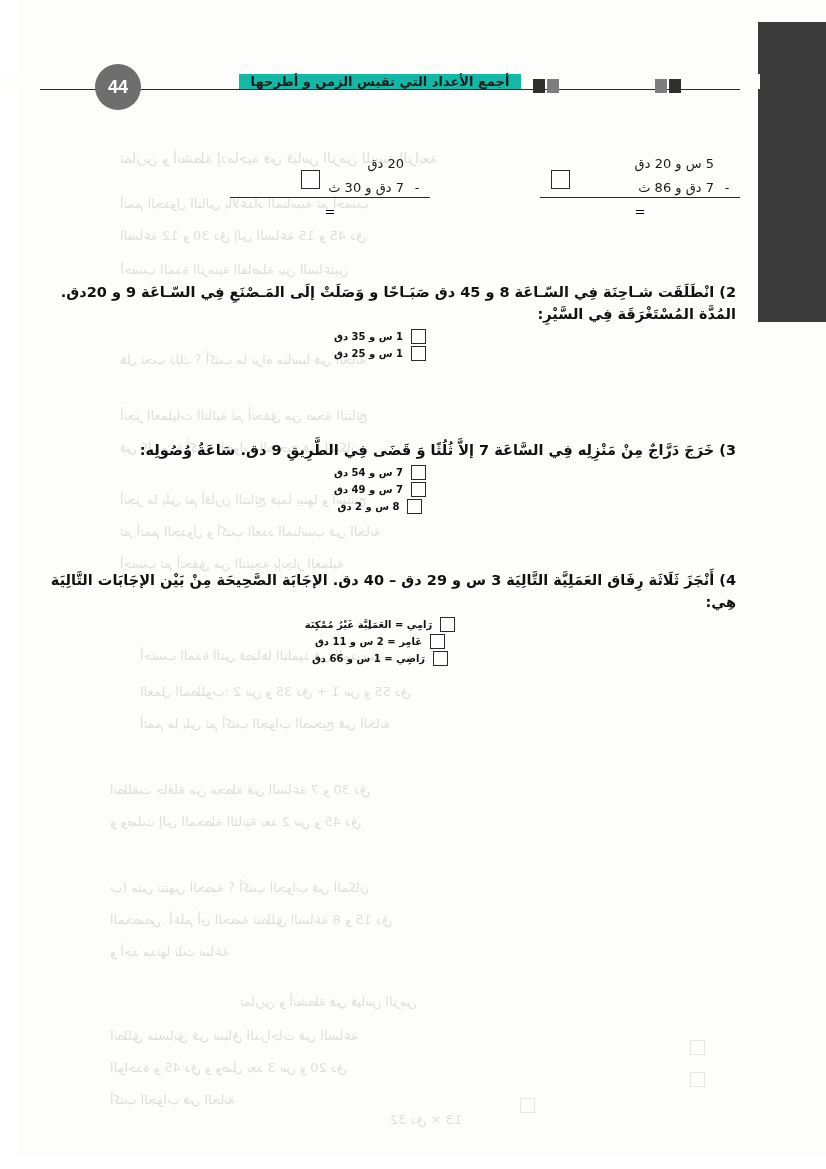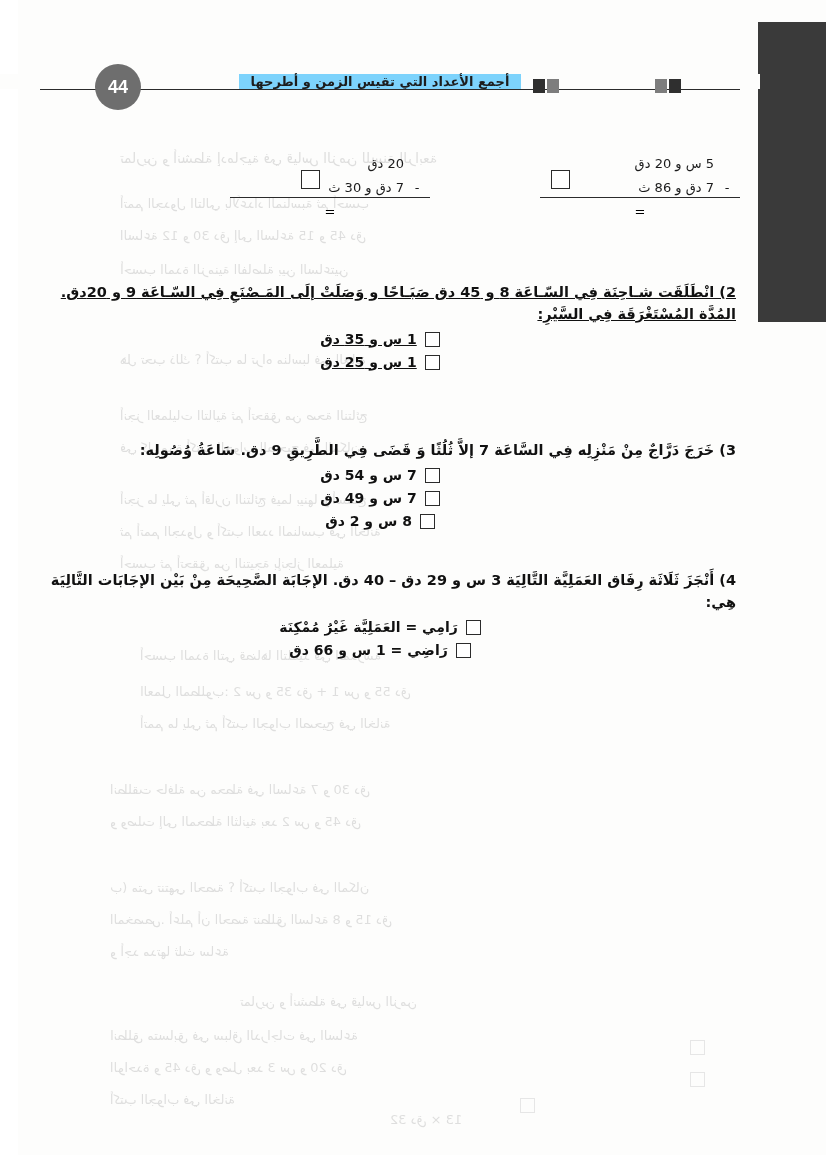--- a/index.html
+++ b/index.html
@@ -42,21 +42,21 @@
     z-index:3;
   }
   .header-title{
     position:absolute;left:0;top:74px;width:760px;
     text-align:center;
     font-size:13px;font-weight:bold;color:#1d1d1d;
     direction:rtl;
     background:#fdfdfc;
     z-index:2;
   }
-  .header-title span{background:#7dd3fc;padding:0 12px;text-align:right;}
+  .header-title span{background:#14b8a6;padding:0 12px;text-align:right;}
   .deco{position:absolute;top:78px;z-index:3;}
   .deco i{display:inline-block;width:12px;height:14px;margin-right:2px;}
   .deco .dark{background:#2f2f2f;}
   .deco .mid{background:#7d7d7d;}
   .deco-left{left:533px;}
   .deco-right{left:655px;}
 
   
   .top-ex{
     position:absolute;left:0;top:134px;width:760px;height:120px;
@@ -91,21 +91,21 @@
     position:absolute;direction:rtl;text-align:right;
     font-size:14.5px;font-weight:bold;color:#111;
     line-height:1.5;
     width:712px;left:24px;
   }
   .q-text{font-size:14.5px;font-weight:bold;}
   .choices{margin-top:3px;}
   .choice{
     display:flex;align-items:center;justify-content:flex-start;
     direction:rtl;
-    font-size:14px;font-weight:bold;color:#111;
+    font-size:10px;font-weight:bold;color:#111;
     margin:2px 0;
     padding-right:0;
   }
   .choice .cbox{
     width:13px;height:13px;border:1.3px solid #2b2b2b;background:#fff;
     margin-left:8px;flex:0 0 auto;
   }
   .choice .ctext{white-space:nowrap;}
   .center-choices{width:712px;}
   .center-choices .choice{justify-content:center;}
@@ -204,21 +204,21 @@
         <span class="vals">7 دق و  30 ث</span>
       </div>
       <div class="ruleline"></div>
       <div class="equals">=</div>
     </div>
 
     <span class="answer-box box-pos-a"></span>
     <span class="answer-box box-pos-b"></span>
   </div>
 
-  <div class="q" style="top:282px;text-decoration:underline;">
+  <div class="q" style="top:282px;">
     <div class="q-text">2) انْطَلَقَت شـاحِنَة فِي السّـاعَة 8 و 45 دق صَبَـاحًا و وَصَلَتْ إلَى المَـصْنَعِ فِي السّـاعَة 9 و 20دق. المُدَّة المُسْتَغْرَقَة فِي السَّيْرِ:</div>
     <div class="choices center-choices">
       <div class="choice">
         <span class="inner">
             <span class="cbox"></span>
             <span class="ctext">1 س و 35 دق</span>
           </span>
       </div>
       <div class="choice">
         <span class="inner">
@@ -258,20 +258,26 @@
     <div class="choices center-choices">
       <div class="choice">
         <span class="inner">
             <span class="cbox"></span>
             <span class="ctext">رَامِي = العَمَلِيَّة غَيْرُ مُمْكِنَة</span>
           </span>
       </div>
       <div class="choice">
         <span class="inner">
             <span class="cbox"></span>
+            <span class="ctext">عَامِر = 2 س و 11 دق</span>
+          </span>
+      </div>
+      <div class="choice">
+        <span class="inner">
+            <span class="cbox"></span>
             <span class="ctext">رَاضِي = 1 س و 66 دق</span>
           </span>
       </div>
     </div>
   </div>
 
   <div class="edge-left"></div>
   <div class="edge-bottom"></div>
 </div>
 

